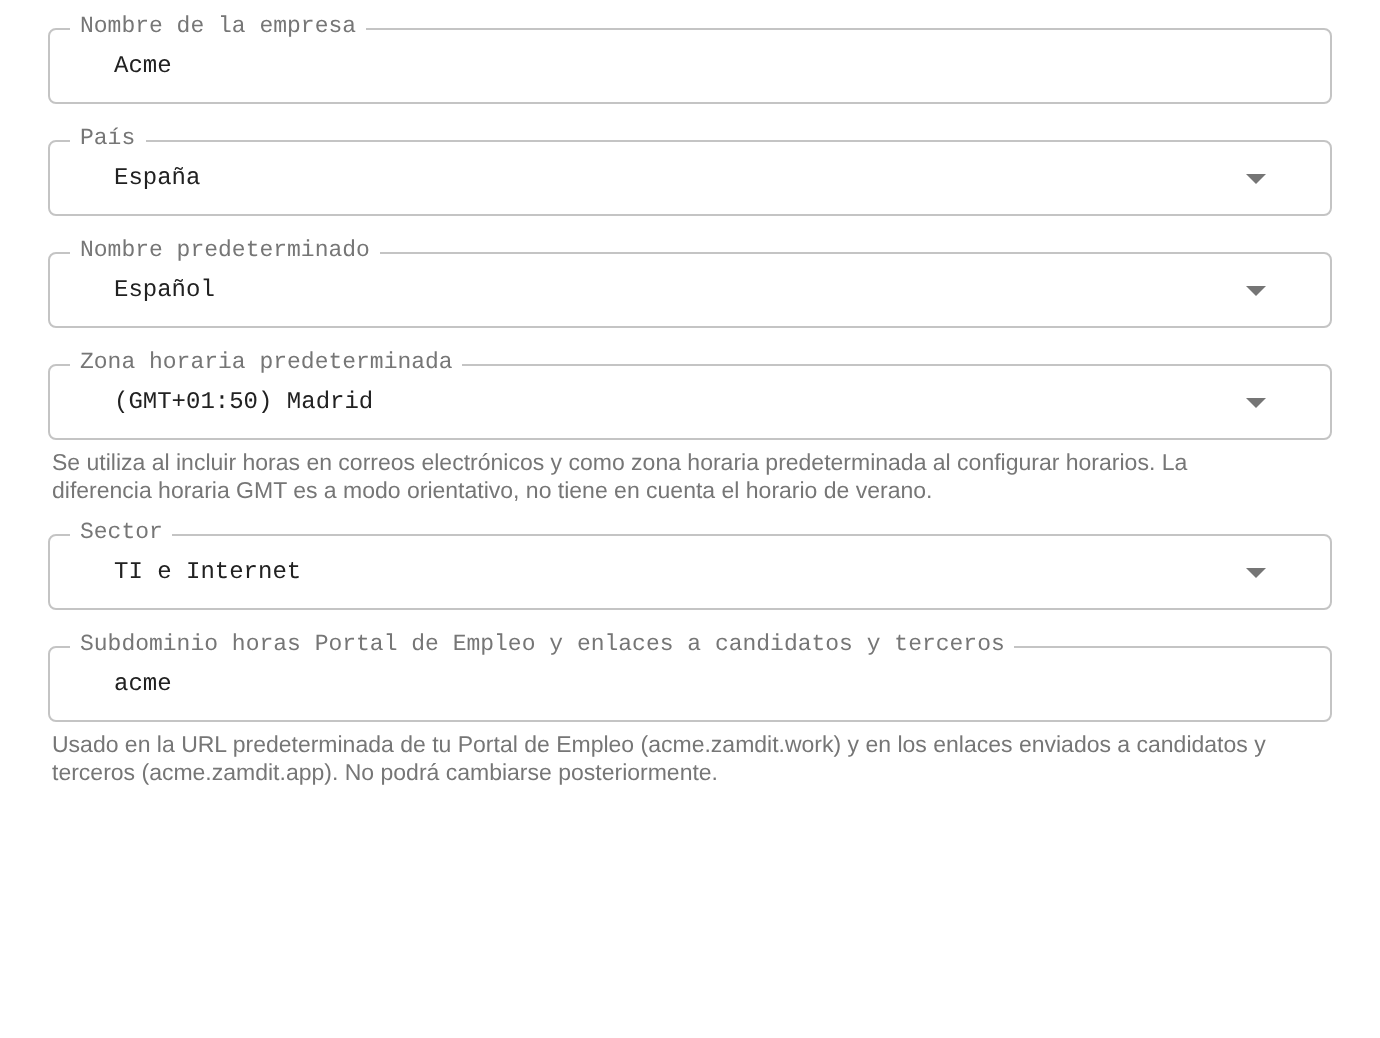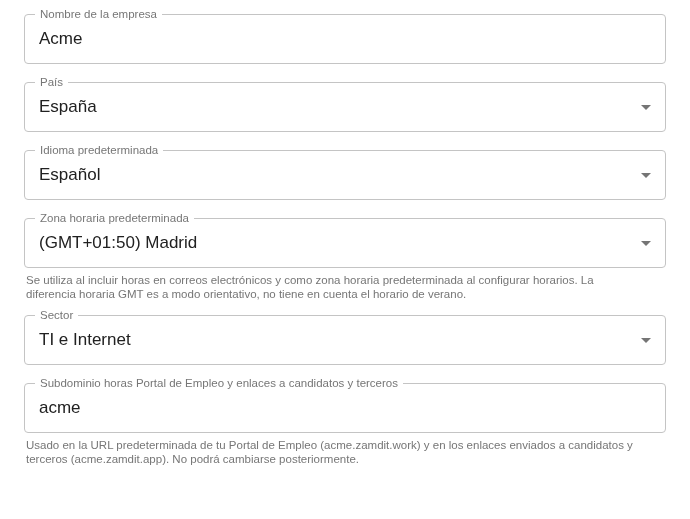--- a/index.html
+++ b/index.html
@@ -19,40 +19,41 @@
     box-sizing: border-box;
     width: 690px;
   }
   .field {
     margin-bottom: 6px;
   }
   .outlined {
     position: relative;
     border: 1px solid #c4c4c4;
     border-radius: 4px;
-    height: 50px;
+    height: 38px;
     box-sizing: border-box;
     display: flex;
     align-items: center;
-    padding: 0 14px;
+    padding: 0 32px;
     background: #fff;
+    font-family: Liberation Mono, monospace;
   }
   .legend {
     position: absolute;
     top: -8px;
     left: 10px;
     background: #ffffff;
     padding: 0 5px;
     font-size: 11.5px;
     color: #767676;
     line-height: 14px;
     white-space: nowrap;
   }
   .value {
-    font-size: 17px;
+    font-size: 12px;
     color: #212121;
     line-height: 20px;
     flex: 1;
     overflow: hidden;
     white-space: nowrap;
     text-overflow: ellipsis;
   }
   .caret {
     width: 0;
     height: 0;
@@ -90,21 +91,21 @@
       <span class="legend">País</span>
       <span class="value">España</span>
       <span class="caret"></span>
     </div>
   </div>
 
   <div class="spacer-lg"></div>
 
   <div class="field">
     <div class="outlined">
-      <span class="legend">Idioma predeterminada</span>
+      <span class="legend">Nombre predeterminado</span>
       <span class="value">Español</span>
       <span class="caret"></span>
     </div>
   </div>
 
   <div class="spacer-lg"></div>
 
   <div class="field">
     <div class="outlined">
       <span class="legend">Zona horaria predeterminada</span>

